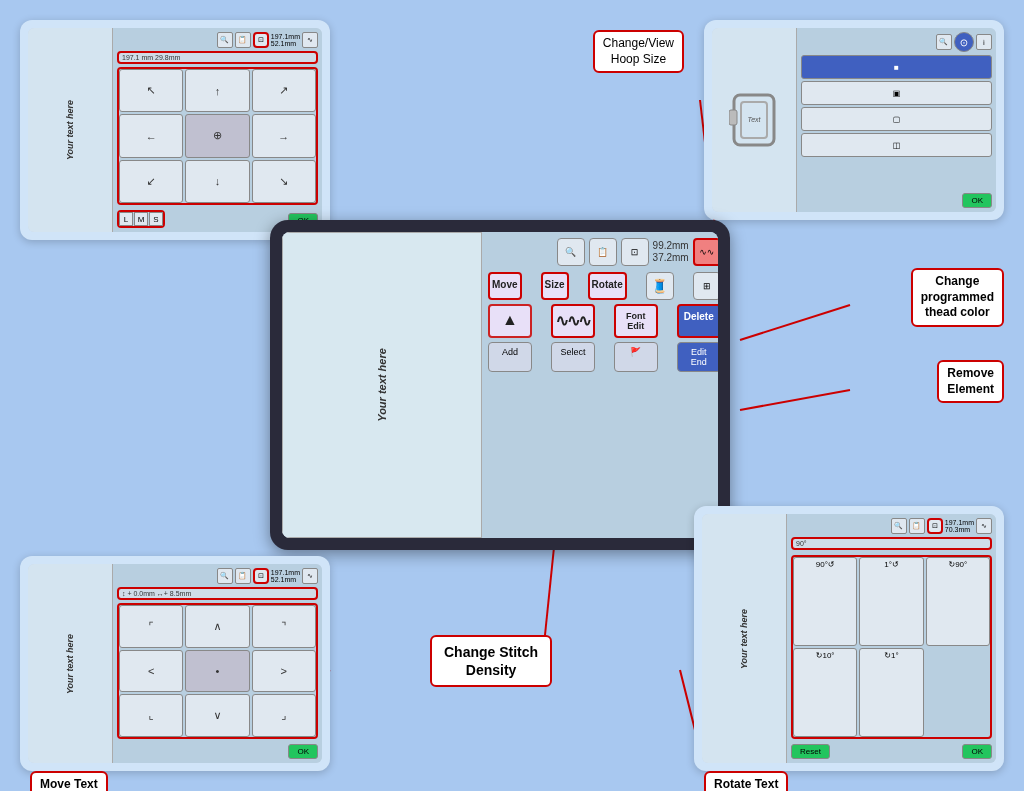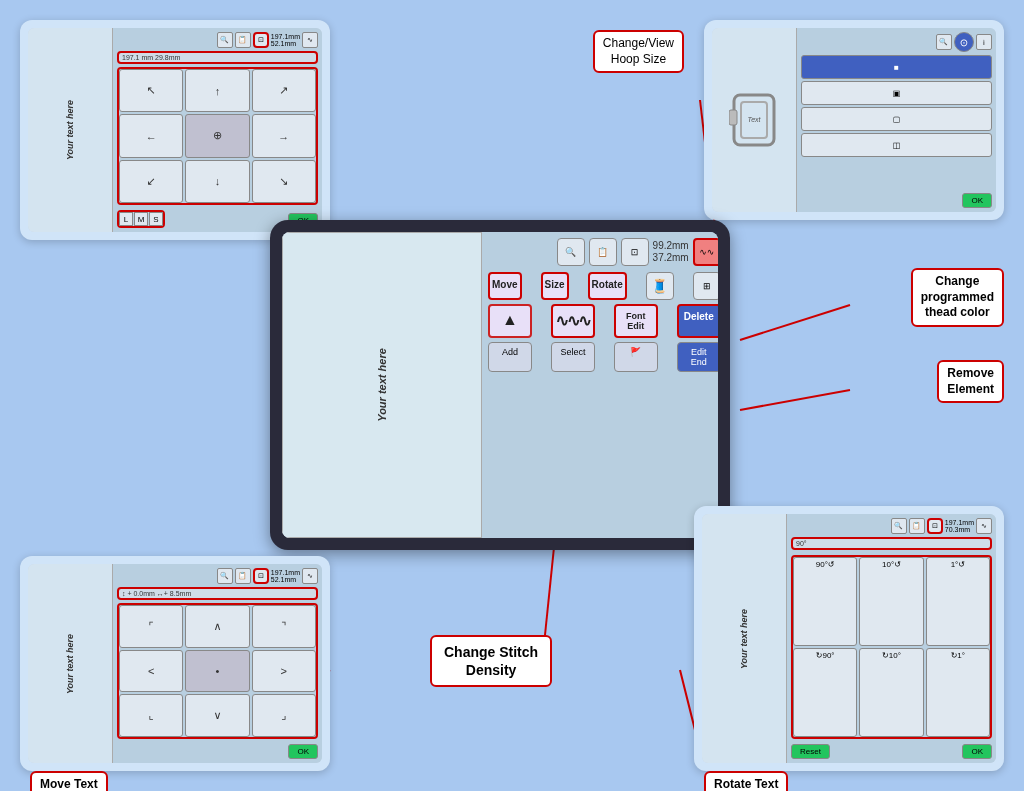--- a/index.html
+++ b/index.html
@@ -638,21 +638,20 @@
         <div class="mini-icon">📋</div>
         <div class="mini-icon red-box">⊡</div>
         <span style="font-size:7px">197.1mm<br>70.3mm</span>
         <div class="mini-icon">∿</div>
       </div>
       <div class="mini-info-bar red-box">
         <span>90°</span>
       </div>
       <div class="rotate-grid red-box" style="gap:2px;flex:1;margin-top:2px;">
         <div class="rotate-btn">90°↺</div>
-        <div class="rotate-btn">10°↺</div>
         <div class="rotate-btn">1°↺</div>
         <div class="rotate-btn">↻90°</div>
         <div class="rotate-btn">↻10°</div>
         <div class="rotate-btn">↻1°</div>
       </div>
       <div style="display:flex;justify-content:space-between;margin-top:2px">
         <div class="mini-ok">Reset</div>
         <div class="mini-ok">OK</div>
       </div>
     </div>

